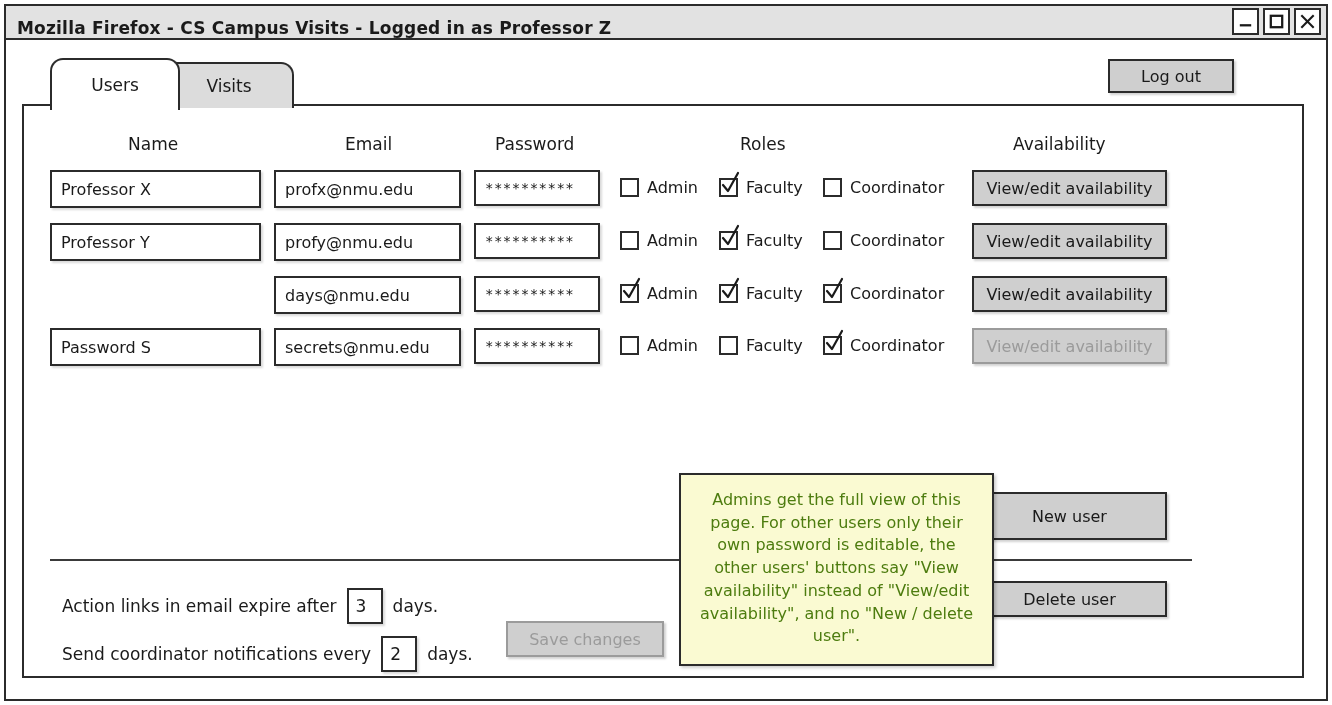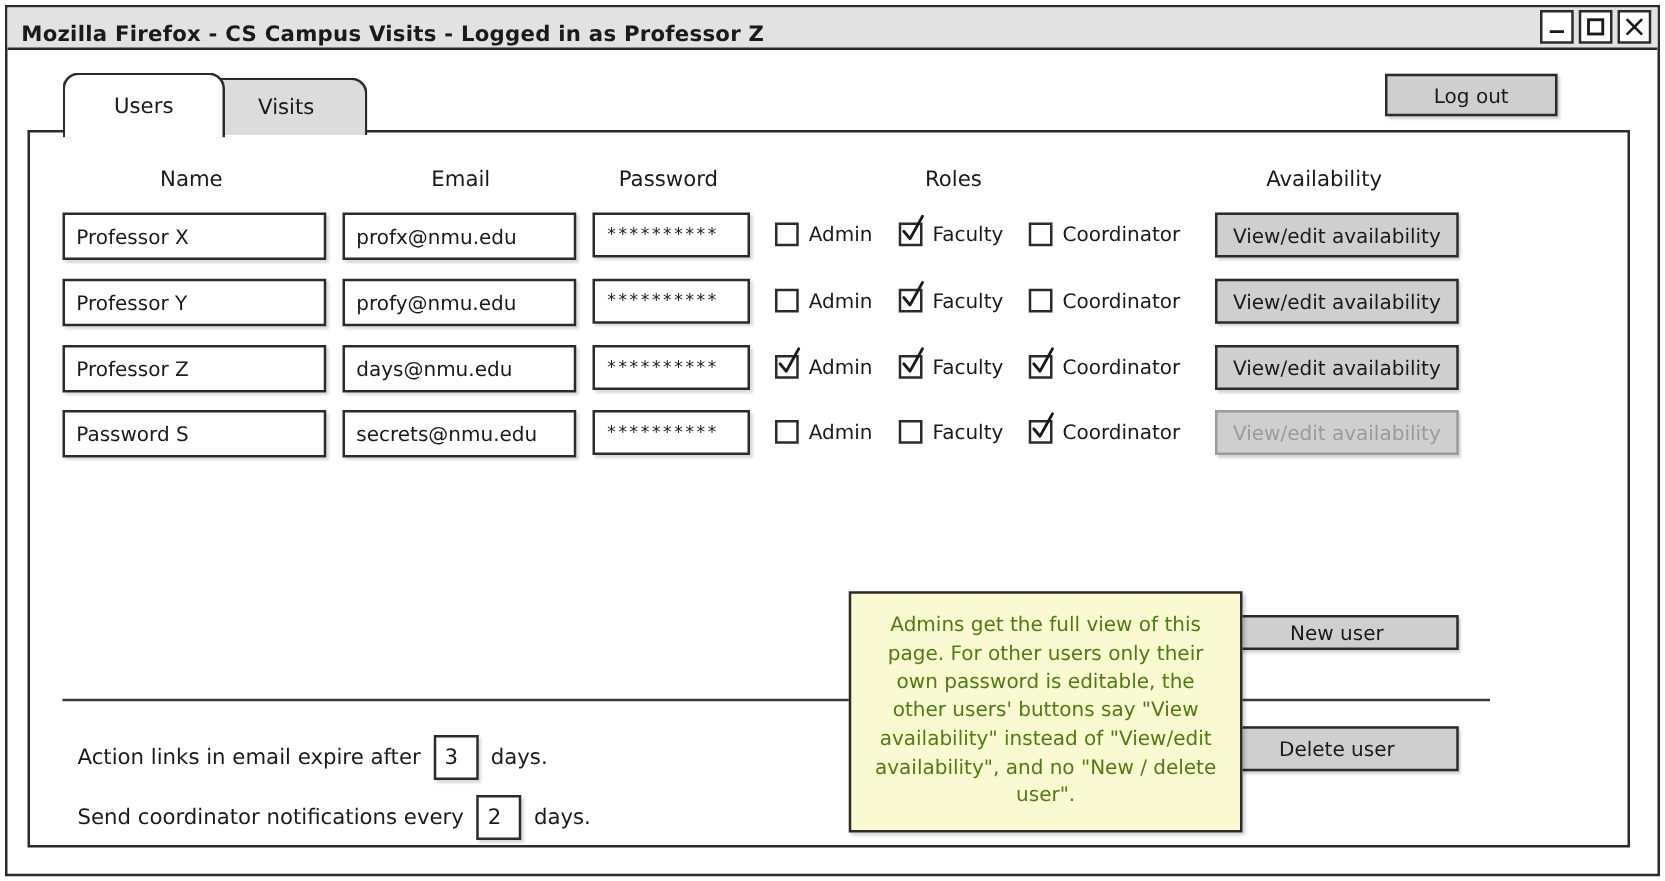--- a/index.html
+++ b/index.html
@@ -100,21 +100,21 @@
     left: 22px; top: 104px;
     width: 1282px; height: 574px;
     border: 2px solid #2b2b2b;
     background: #ffffff;
   }
 
   
   #logout-btn {
     position: absolute;
     left: 1108px; top: 59px;
-    width: 138px; height: 34px;
+    width: 126px; height: 34px;
     border: 2px solid #2b2b2b;
     background: #cfcfcf;
     font-size: 16px;
     color: #1a1a1a;
     display: flex;
     align-items: center;
     justify-content: center;
     z-index: 6;
     box-shadow: 2px 2px 2px rgba(0,0,0,0.18);
   }
@@ -183,21 +183,21 @@
     align-items: center;
     justify-content: center;
     white-space: nowrap;
     box-shadow: 2px 2px 2px rgba(0,0,0,0.18);
   }
   .btn.disabled {
     border-color: #9b9b9b;
     color: #9b9b9b;
   }
   .avail-btn { left: 948px; width: 195px; height: 36px; }
-  #new-user-btn  { left: 948px; top: 386px; width: 195px; height: 28px; }
+  #new-user-btn  { left: 948px; top: 386px; width: 195px; height: 48px; }
   #delete-user-btn { left: 948px; top: 475px; width: 195px; height: 36px; z-index: 2; }
 
   
   #divider {
     position: absolute;
     left: 26px; top: 453px;
     width: 1142px; height: 0;
     border-top: 2px solid #3a3a3a;
   }
 
@@ -340,21 +340,20 @@
     <div class="cb-wrap" style="left:799px; top:8px;">
       <span class="cb-box"></span>
       <span class="cb-label">Coordinator</span>
     </div>
     <div class="btn avail-btn" style="top:0px;">
       <span>View/edit availability</span>
     </div>
   </div>
 
   <div class="user-row" style="top:170px;">
-    <div class="txtfield f-name" style="top:0px;">Professor Z</div>
     <div class="txtfield f-email" style="top:0px;">days@nmu.edu</div>
     <div class="txtfield f-pass" style="top:0px;">**********</div>
     <div class="cb-wrap" style="left:596px; top:8px;">
       <span class="cb-box">
         <svg viewBox="0 0 22 24">
           <polyline points="3,13 8,19 18,1" fill="none" stroke="#1a1a1a" stroke-width="2.2" stroke-linecap="round" stroke-linejoin="round"></polyline>
         </svg>
       </span>
       <span class="cb-label">Admin</span>
     </div>
@@ -419,18 +418,21 @@
     <span class="num-field">3</span>
     <span>days.</span>
   </div>
 
   <div class="setting-row" style="top:530px;">
     <span>Send coordinator notifications every</span>
     <span class="num-field">2</span>
     <span>days.</span>
   </div>
 
+  <div class="btn disabled" id="save-btn">
+    <span>Save changes</span>
+  </div>
 
   <div id="sticky-note">
     <span>Admins get the full view of this page. For other users only their own password is editable, the other users' buttons say "View availability" instead of "View/edit availability", and no "New / delete user".</span>
   </div>
 
 </div>
 
 </body></html>

